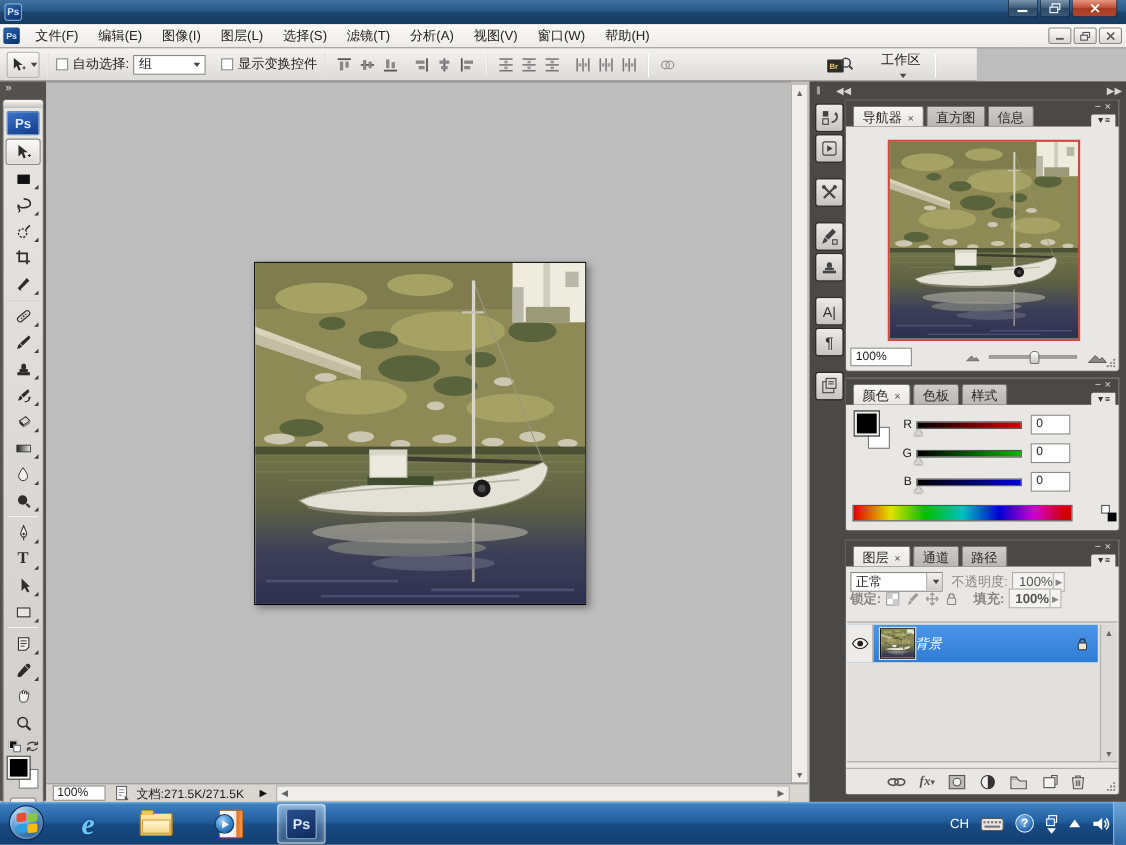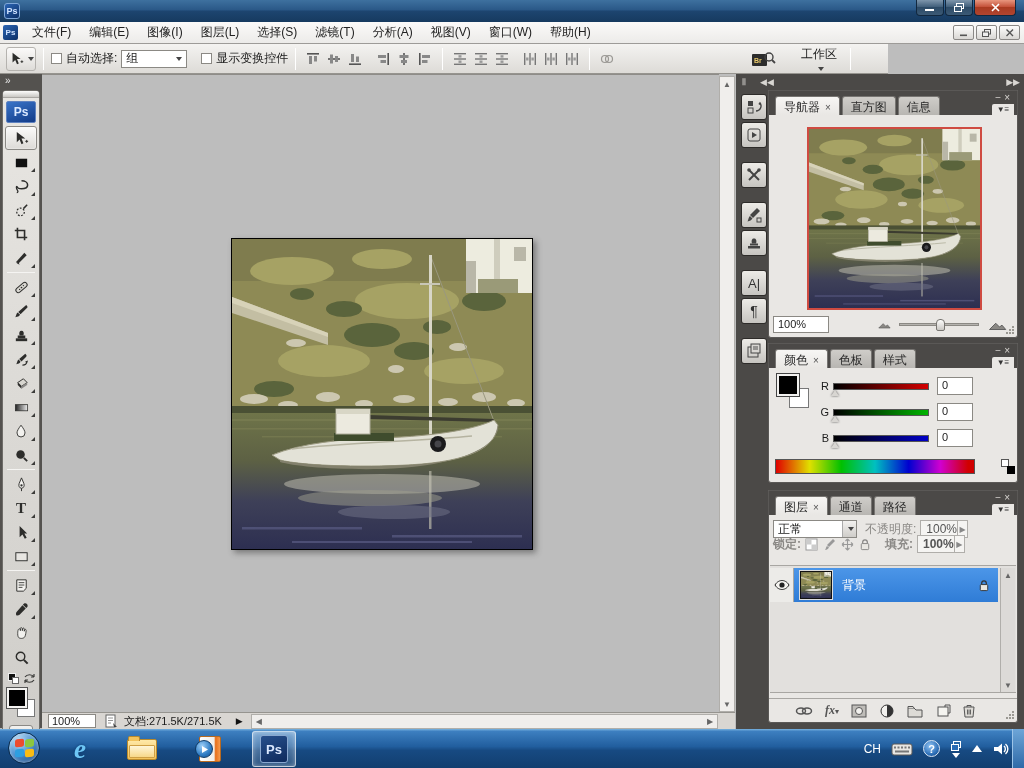--- a/index.html
+++ b/index.html
@@ -151,27 +151,27 @@
   #blend-select .dd-btn { width:14px; height:16px; margin-right:-4px; background:linear-gradient(180deg,#f2f1ef,#cfcdc9); border-left:1px solid #aaa; display:flex; align-items:center; justify-content:center; }
   .gray-label { color:#8a8885; margin-left:8px; }
   .pct-box { width:48px; height:18px; background:#f5f4f2; border:1px solid #b0aeaa; margin-left:4px; display:flex; align-items:center; justify-content:space-between; padding:0 0 0 5px; color:#555; }
   .pct-btn { width:12px; height:16px; border-left:1px solid #b0aeaa; display:flex; align-items:center; justify-content:center; color:#888; font-size:8px; }
   .lyr-row2 { position:absolute; left:4px; top:44px; width:242px; height:18px; display:flex; align-items:center;font-weight:bold; }
   .lock-icons { display:flex; gap:5px; margin-left:4px; align-items:center; }
   #layer-list { position:absolute; left:1px; top:74px; width:246px; height:128px; background:#e2e0dd; border-top:1px solid #a8a6a2; border-bottom:1px solid #a8a6a2; }
   #layer-row-bg { position:absolute; left:0; top:2px; width:228px; height:34px; background:linear-gradient(180deg,#4c96e8,#2f7cd6); display:flex; align-items:center; }
   .eye-box { width:24px; height:34px; background:#ecebe8; border-right:1px solid #a8a6a2; display:flex; align-items:center; justify-content:center; }
   #layer-thumb { width:32px; height:28px; border:1px solid #111; margin-left:6px; background:#fff; outline:1px solid #ddd; }
-  #layer-name { color:#fff; margin-left:10px; flex:1; }
+  #layer-name { color:#fff; font-style:italic; flex:1; }
   #layer-lock { margin-right:8px; }
   #layer-scroll { position:absolute; right:1px; top:2px; width:15px; height:124px; background:#dcdad7; border-left:1px solid #b0aeaa; }
   #layer-scroll .up { position:absolute; top:0; left:0; }
   #layer-scroll .down { position:absolute; bottom:0; left:0; }
   #layers-footer { position:absolute; left:0; bottom:0; width:100%; height:24px; border-top:1px solid #a8a6a2;
-    display:flex; align-items:center; justify-content:flex-end; gap:11px; padding-right:41px; }
+    display:flex; align-items:center; justify-content:flex-end; gap:11px; padding-right:30px; }
   #layers-footer svg { display:block; }
 
   
   #taskbar { position:absolute; left:0; bottom:0; width:1024px; height:39px;
     background:linear-gradient(180deg,#7ab3e0 0%,#3d7fc0 6%,#215e9e 45%,#174a82 55%,#123e6f 100%); }
   #start-orb { position:absolute; left:8px; top:3px; width:32px; height:32px; border-radius:50%;
     background:radial-gradient(circle at 10px 8px,#bfe0f8,#4f93d2 45%,#1c4f8c 80%,#0d3055); border:1px solid #0a2a4a;
     box-shadow:inset 0 0 4px rgba(255,255,255,.7); }
   .flag { position:absolute; width:9px; height:8px; border-radius:2px; }
   #taskbar .app { position:absolute; top:2px; width:44px; height:36px; display:flex; align-items:center; justify-content:center; }

